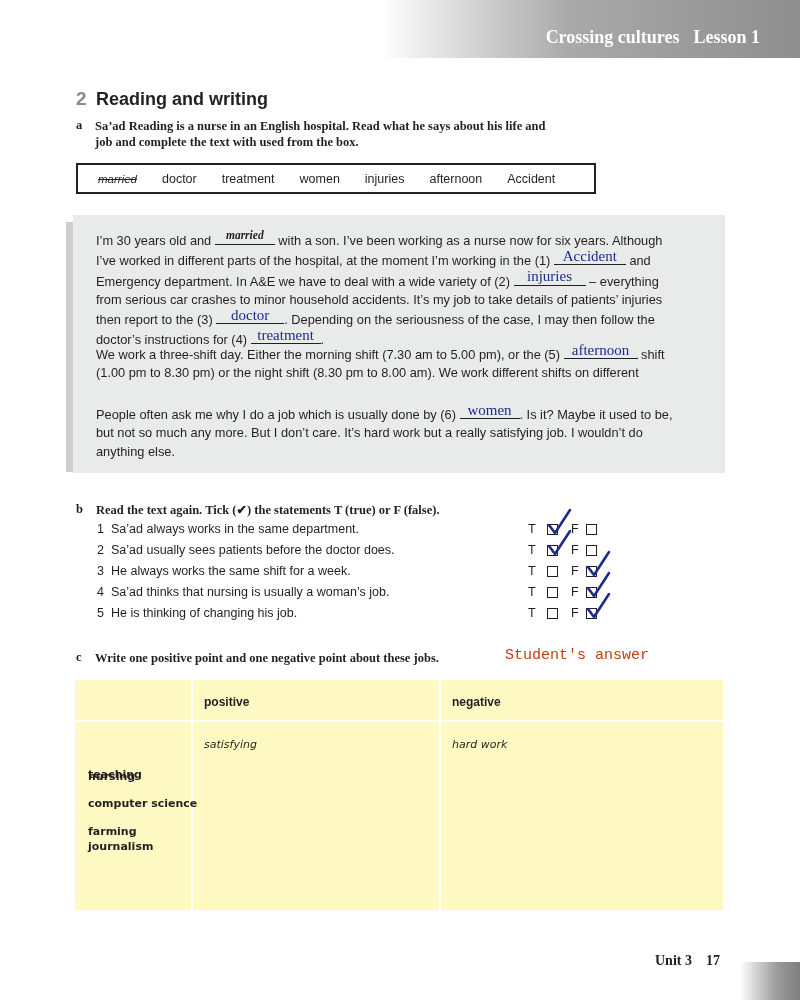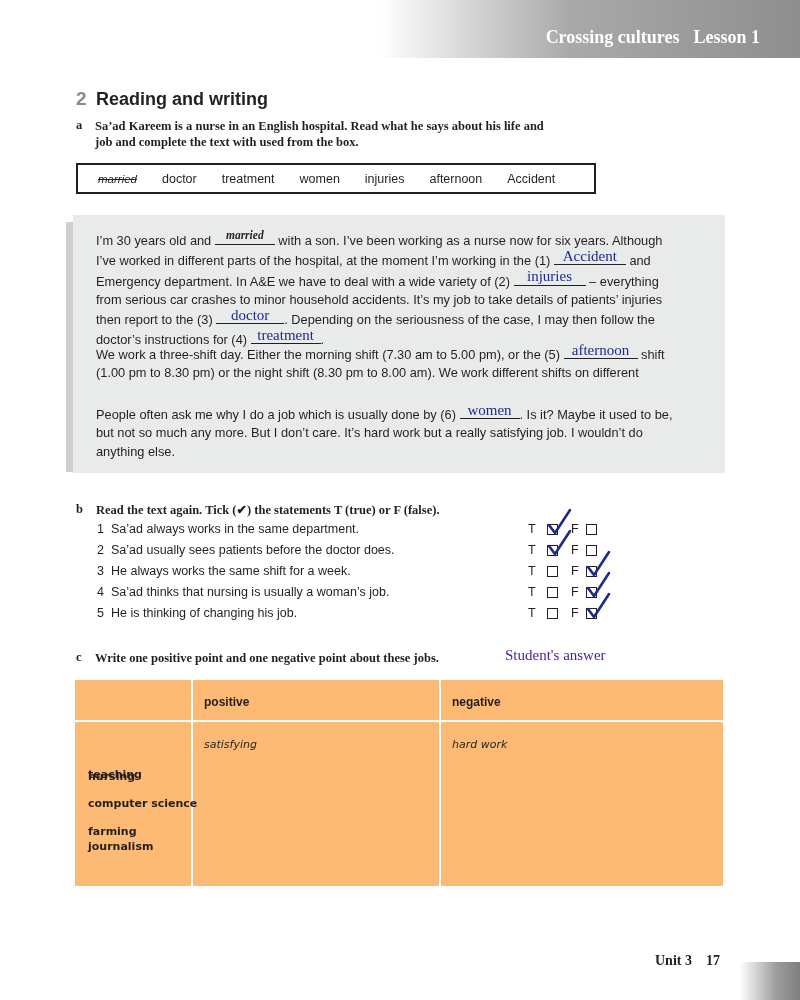--- a/index.html
+++ b/index.html
@@ -38,24 +38,24 @@
   
   .tf-row { position: absolute; left: 97px; width: 520px; height: 18px; font-size: 12.5px; }
   .tf-num { position: absolute; left: 0; }
   .tf-text { position: absolute; left: 14px; }
   .tf-t { position: absolute; left: 431px; }
   .tf-tbox { position: absolute; left: 450px; top: 2px; width: 9px; height: 9px; border: 1px solid #231f20; }
   .tf-f { position: absolute; left: 474px; }
   .tf-fbox { position: absolute; left: 489px; top: 2px; width: 9px; height: 9px; border: 1px solid #231f20; }
   .tick { position: absolute; top: -14px; width: 26px; height: 28px; }
 
-  .student-answer { position: absolute; left: 505px; top: 647px; font-family: Liberation Serif, serif; color: #4c1d95; font-size: 15px; }
+  .student-answer { position: absolute; left: 505px; top: 647px; font-family: Liberation Mono, monospace; color: #c2410c; font-size: 15px; }
 
   
-  .jobs-table { position: absolute; left: 75px; top: 680px; width: 648px; height: 206px; background: #fdba74; }
+  .jobs-table { position: absolute; left: 75px; top: 680px; width: 648px; height: 230px; background: #fef9c3; }
   .col-divider { position: absolute; top: 0; bottom: 0; width: 2px; background: #ffffff; }
   .hdr-divider { position: absolute; left: 0; right: 0; top: 40px; height: 2px; background: #ffffff; }
   .col-head { position: absolute; top: 15px; font-size: 12px; font-weight: bold; }
   .job-label { position: absolute; left: 13px; font-size: 11px; font-weight: bold; font-family: "DejaVu Sans", sans-serif; }
   .cell-answer { position: absolute; top: 58px; font-size: 11px; font-family: "DejaVu Sans", sans-serif; font-style: italic; }
 
   
   .footer-band { position: absolute; left: 740px; top: 962px; width: 60px; height: 38px;
     background: linear-gradient(to right, #ffffff 0%, #9d9d9d 60%, #7e7e7e 100%); }
   .footer-text { position: absolute; left: 655px; top: 953px; font-family: "Liberation Serif", serif; font-weight: bold; font-size: 14px; }
@@ -67,21 +67,21 @@
 <div class="header-band"></div>
 <div class="header-title">
   <span>Crossing cultures</span><span class="gap"></span><span>Lesson 1</span>
 </div>
 
 <div class="section-num">2</div>
 <div class="section-title">Reading and writing</div>
 
 <div class="q-letter" style="left:76px; top:118px;">a</div>
 <div class="q-text" style="left:95px; top:118px;">
-  <div>Sa’ad Kareem is a nurse in an English hospital. Read what he says about his life and</div>
+  <div>Sa’ad Reading is a nurse in an English hospital. Read what he says about his life and</div>
   <div>job and complete the text with used from the box.</div>
 </div>
 
 <div class="word-box">
   <span class="word struck">married</span>
   <span class="word">doctor</span>
   <span class="word">treatment</span>
   <span class="word">women</span>
   <span class="word">injuries</span>
   <span class="word">afternoon</span>

